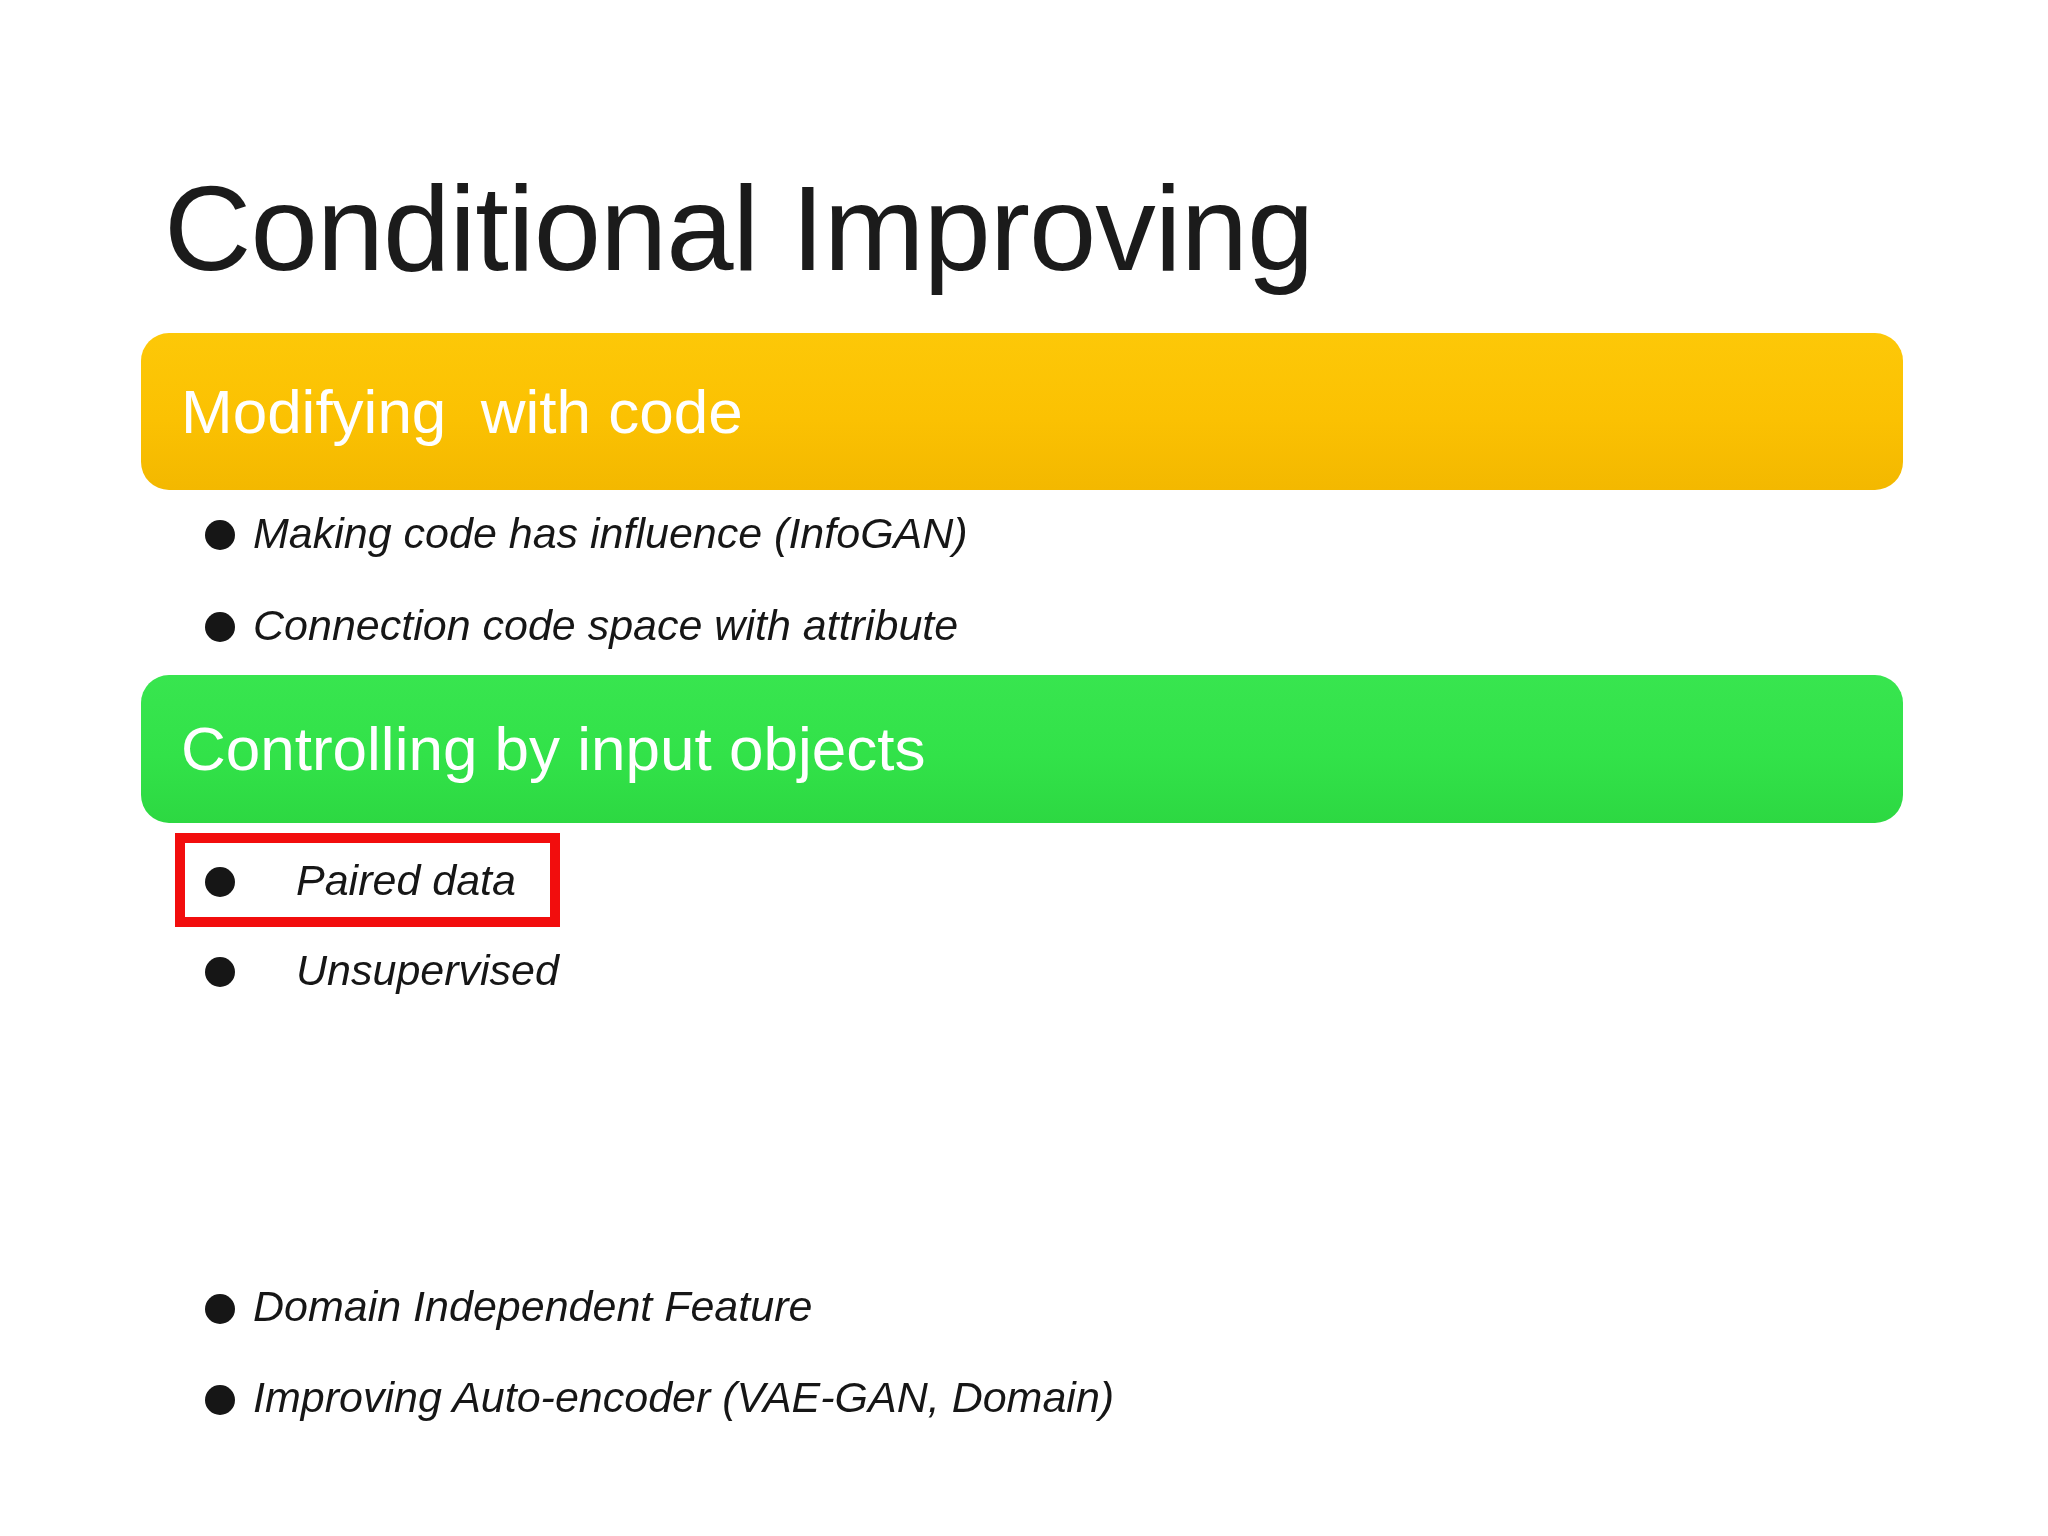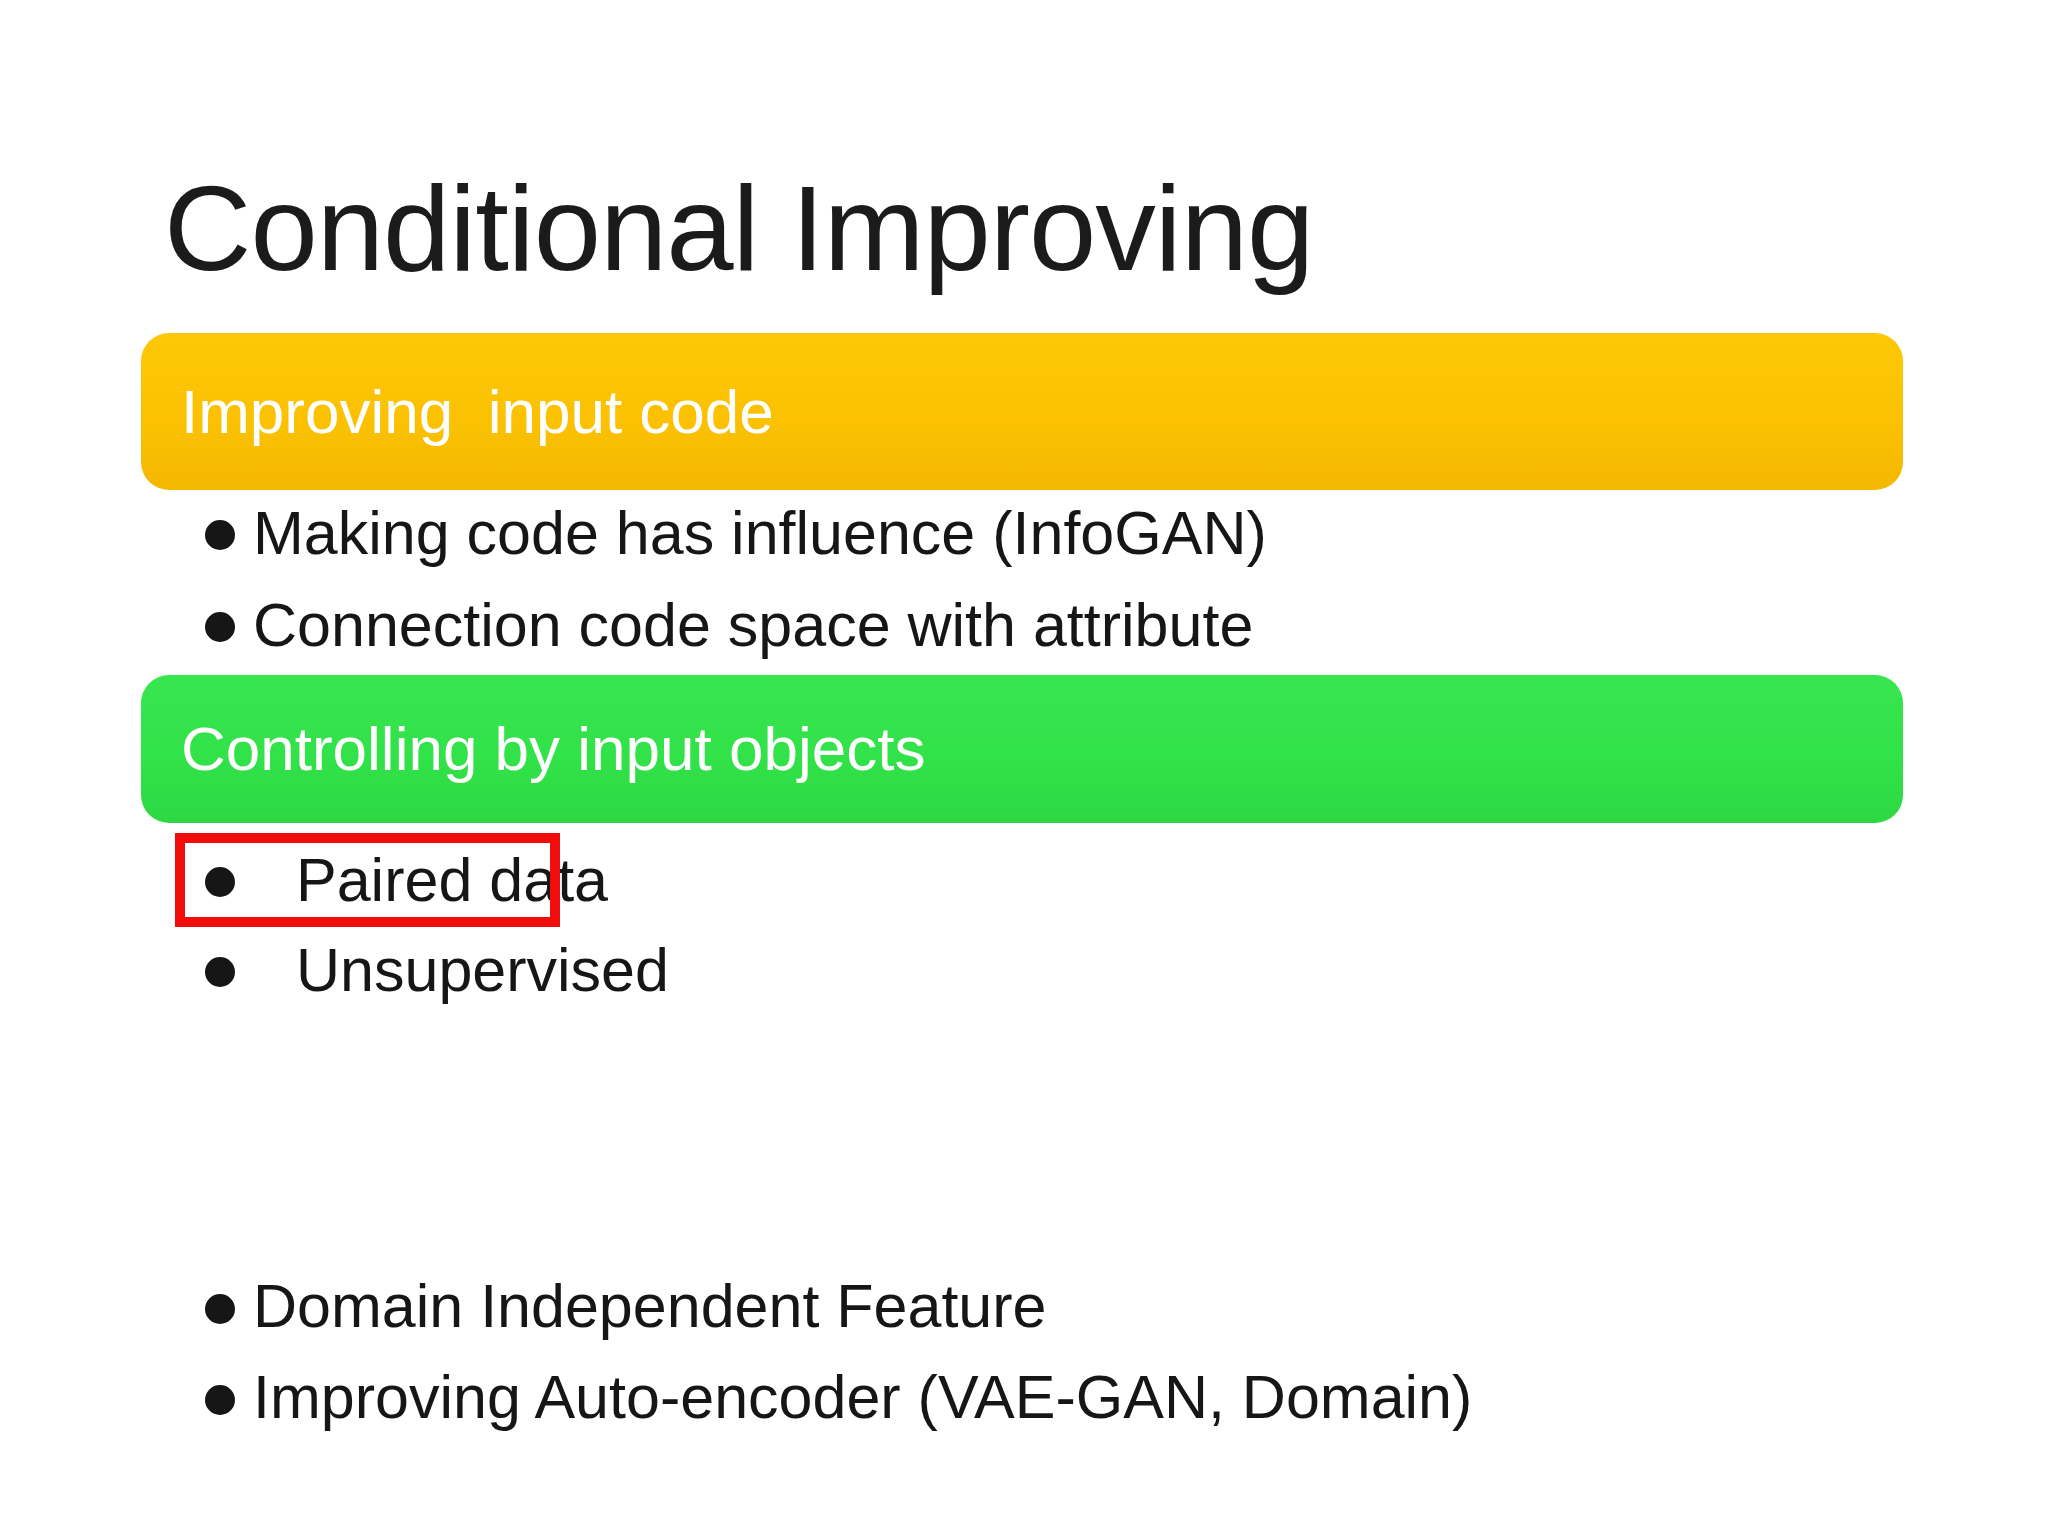--- a/index.html
+++ b/index.html
@@ -78,45 +78,46 @@
   .dot {
     flex: 0 0 auto;
     width: 30px;
     height: 30px;
     border-radius: 50%;
     background: #161616;
     margin-right: 18px;
     margin-top: 4px;
   }
   .bullet-text {
-    font-size: 61px;
+    font-size: 43px;
     line-height: 1;
     color: #161616;
     white-space: pre;
+    font-style: italic;
   }
   .highlight-box {
     position: absolute;
     left: 175px;
     top: 833px;
     width: 385px;
     height: 94px;
     border: 10px solid #f20d0d;
     box-sizing: border-box;
     background: transparent;
   }
 </style>
 </head>
 <body>
 
 <div class="slide">
 
   <h1 class="title">Conditional Improving</h1>
 
   <div class="banner banner-orange">
-    <span class="banner-label">Improving  input code</span>
+    <span class="banner-label">Modifying  with code</span>
   </div>
   <ul class="bullets bullets-1">
     <li class="bullet-row">
       <span class="dot"></span>
       <span class="bullet-text">Making code has influence (InfoGAN)</span>
     </li>
     <li class="bullet-row">
       <span class="dot"></span>
       <span class="bullet-text">Connection code space with attribute</span>
     </li>

